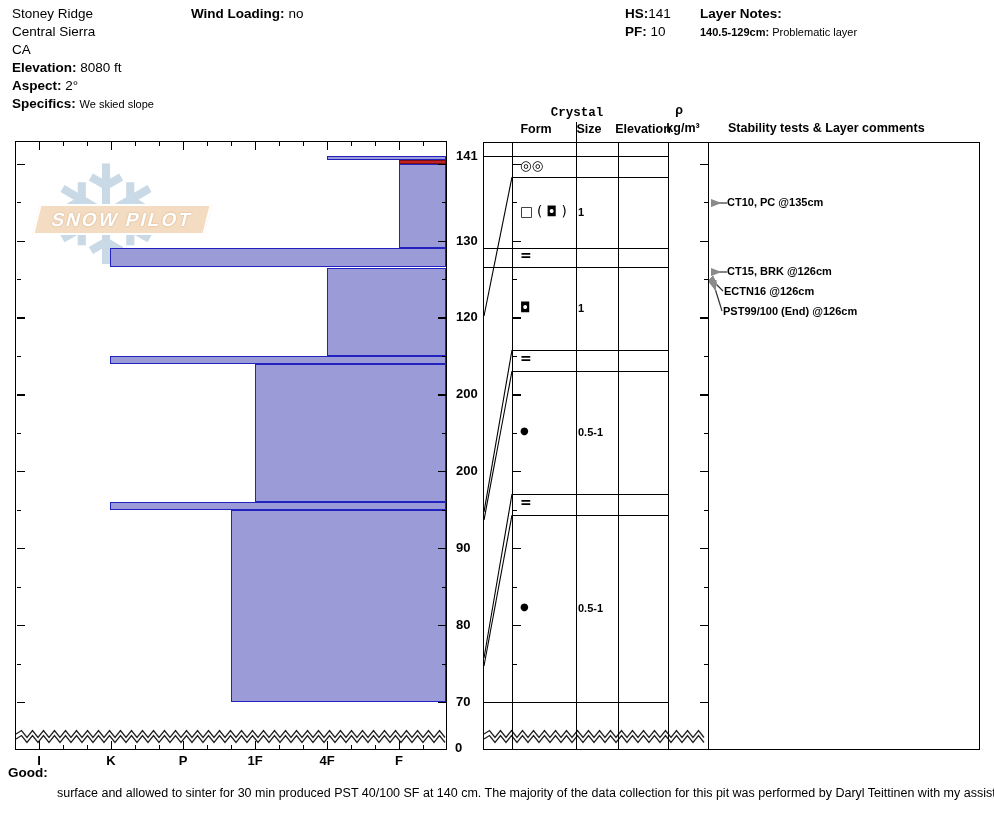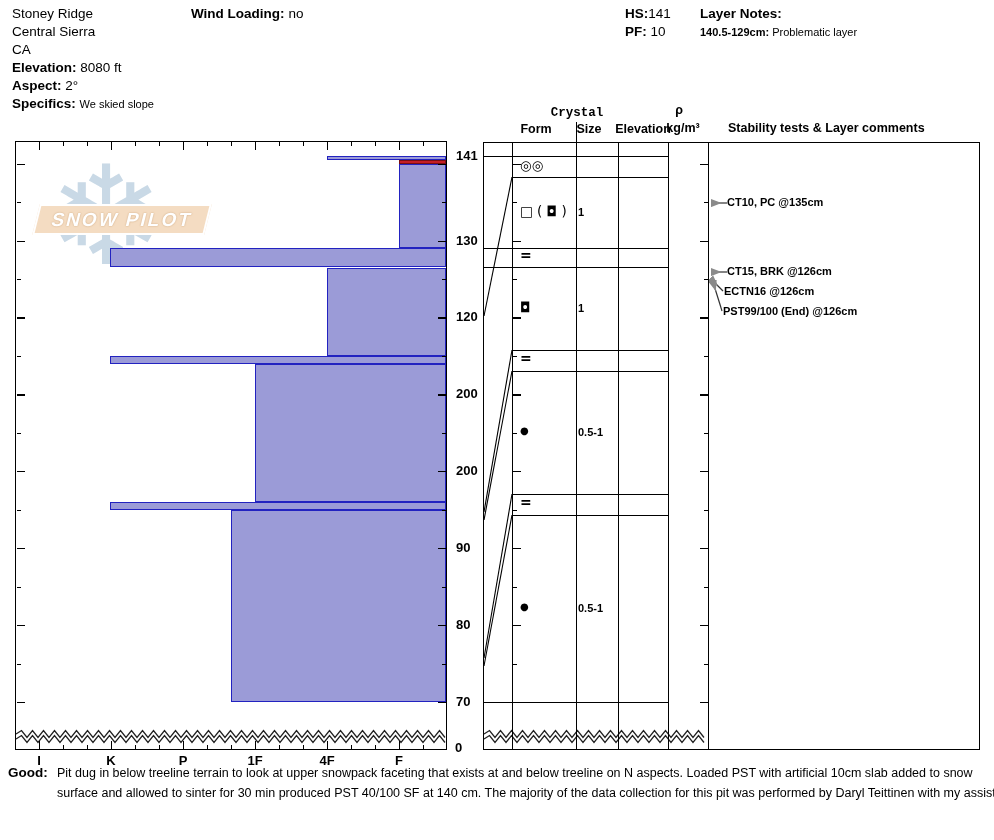--- a/index.html
+++ b/index.html
@@ -92,21 +92,20 @@
       <line x1="727" y1="272" x2="712" y2="272" stroke="#333" stroke-width="1.2" marker-end="url(#arrow)"></line>
       <line x1="723" y1="291" x2="711" y2="279" stroke="#333" stroke-width="1.2" marker-end="url(#arrow)"></line>
       <line x1="722" y1="311" x2="713" y2="282" stroke="#333" stroke-width="1.2" marker-end="url(#arrow)"></line>
       <path d="M16 734 L21.5 730.5 L27 737.5 L32.5 730.5 L38 737.5 L43.5 730.5 L49 737.5 L54.5 730.5 L60 737.5 L65.5 730.5 L71 737.5 L76.5 730.5 L82 737.5 L87.5 730.5 L93 737.5 L98.5 730.5 L104 737.5 L109.5 730.5 L115 737.5 L120.5 730.5 L126 737.5 L131.5 730.5 L137 737.5 L142.5 730.5 L148 737.5 L153.5 730.5 L159 737.5 L164.5 730.5 L170 737.5 L175.5 730.5 L181 737.5 L186.5 730.5 L192 737.5 L197.5 730.5 L203 737.5 L208.5 730.5 L214 737.5 L219.5 730.5 L225 737.5 L230.5 730.5 L236 737.5 L241.5 730.5 L247 737.5 L252.5 730.5 L258 737.5 L263.5 730.5 L269 737.5 L274.5 730.5 L280 737.5 L285.5 730.5 L291 737.5 L296.5 730.5 L302 737.5 L307.5 730.5 L313 737.5 L318.5 730.5 L324 737.5 L329.5 730.5 L335 737.5 L340.5 730.5 L346 737.5 L351.5 730.5 L357 737.5 L362.5 730.5 L368 737.5 L373.5 730.5 L379 737.5 L384.5 730.5 L390 737.5 L395.5 730.5 L401 737.5 L406.5 730.5 L412 737.5 L417.5 730.5 L423 737.5 L428.5 730.5 L434 737.5 L439.5 730.5 L445 737.5" fill="none" stroke="#222" stroke-width="1.3"></path>
       <path d="M16 739 L21.5 735.5 L27 742.5 L32.5 735.5 L38 742.5 L43.5 735.5 L49 742.5 L54.5 735.5 L60 742.5 L65.5 735.5 L71 742.5 L76.5 735.5 L82 742.5 L87.5 735.5 L93 742.5 L98.5 735.5 L104 742.5 L109.5 735.5 L115 742.5 L120.5 735.5 L126 742.5 L131.5 735.5 L137 742.5 L142.5 735.5 L148 742.5 L153.5 735.5 L159 742.5 L164.5 735.5 L170 742.5 L175.5 735.5 L181 742.5 L186.5 735.5 L192 742.5 L197.5 735.5 L203 742.5 L208.5 735.5 L214 742.5 L219.5 735.5 L225 742.5 L230.5 735.5 L236 742.5 L241.5 735.5 L247 742.5 L252.5 735.5 L258 742.5 L263.5 735.5 L269 742.5 L274.5 735.5 L280 742.5 L285.5 735.5 L291 742.5 L296.5 735.5 L302 742.5 L307.5 735.5 L313 742.5 L318.5 735.5 L324 742.5 L329.5 735.5 L335 742.5 L340.5 735.5 L346 742.5 L351.5 735.5 L357 742.5 L362.5 735.5 L368 742.5 L373.5 735.5 L379 742.5 L384.5 735.5 L390 742.5 L395.5 735.5 L401 742.5 L406.5 735.5 L412 742.5 L417.5 735.5 L423 742.5 L428.5 735.5 L434 742.5 L439.5 735.5 L445 742.5" fill="none" stroke="#222" stroke-width="1.3"></path>
       <path d="M484 734 L489.5 730.5 L495 737.5 L500.5 730.5 L506 737.5 L511.5 730.5 L517 737.5 L522.5 730.5 L528 737.5 L533.5 730.5 L539 737.5 L544.5 730.5 L550 737.5 L555.5 730.5 L561 737.5 L566.5 730.5 L572 737.5 L577.5 730.5 L583 737.5 L588.5 730.5 L594 737.5 L599.5 730.5 L605 737.5 L610.5 730.5 L616 737.5 L621.5 730.5 L627 737.5 L632.5 730.5 L638 737.5 L643.5 730.5 L649 737.5 L654.5 730.5 L660 737.5 L665.5 730.5 L671 737.5 L676.5 730.5 L682 737.5 L687.5 730.5 L693 737.5 L698.5 730.5 L704 737.5" fill="none" stroke="#222" stroke-width="1.3"></path>
       <path d="M484 739 L489.5 735.5 L495 742.5 L500.5 735.5 L506 742.5 L511.5 735.5 L517 742.5 L522.5 735.5 L528 742.5 L533.5 735.5 L539 742.5 L544.5 735.5 L550 742.5 L555.5 735.5 L561 742.5 L566.5 735.5 L572 742.5 L577.5 735.5 L583 742.5 L588.5 735.5 L594 742.5 L599.5 735.5 L605 742.5 L610.5 735.5 L616 742.5 L621.5 735.5 L627 742.5 L632.5 735.5 L638 742.5 L643.5 735.5 L649 742.5 L654.5 735.5 L660 742.5 L665.5 735.5 L671 742.5 L676.5 735.5 L682 742.5 L687.5 735.5 L693 742.5 L698.5 735.5 L704 742.5" fill="none" stroke="#222" stroke-width="1.3"></path>
     </svg>
 
   <div class="note-label" style="left:8px;top:765px;">Good:</div>
-  <div class="note-line" style="left:57px;top:766px;">Pit dug in below treeline terrain to look at upper snowpack faceting that exists at and below treeline on N aspects. Loaded PST with artificial 10cm slab added to snow</div>
   <div class="note-line" style="left:57px;top:786px;">surface and allowed to sinter for 30 min produced PST 40/100 SF at 140 cm. The majority of the data collection for this pit was performed by Daryl Teittinen with my assistance</div>
 
 <div class="bar" style="left: 327px; top: 156px; width: 119px; height: 3.84505px; background: rgb(155, 155, 215);"></div>
     <div class="bar red" style="left: 399px; top: 159.845px; width: 47px; height: 3.84505px; background: rgb(196, 30, 37);"></div>
     <div class="bar" style="left: 399px; top: 163.69px; width: 47px; height: 84.5911px; background: rgb(155, 155, 215);"></div>
     <div class="bar" style="left: 110px; top: 248.281px; width: 336px; height: 19.2252px; background: rgb(155, 155, 215);"></div>
     <div class="bar" style="left: 327px; top: 267.506px; width: 119px; height: 88.4361px; background: rgb(155, 155, 215);"></div>
     <div class="bar" style="left: 110px; top: 355.943px; width: 336px; height: 7.6901px; background: rgb(155, 155, 215);"></div>
     <div class="bar" style="left: 255px; top: 363.633px; width: 191px; height: 138.422px; background: rgb(155, 155, 215);"></div>
     <div class="bar" style="left: 110px; top: 502.055px; width: 336px; height: 7.6901px; background: rgb(155, 155, 215);"></div>

